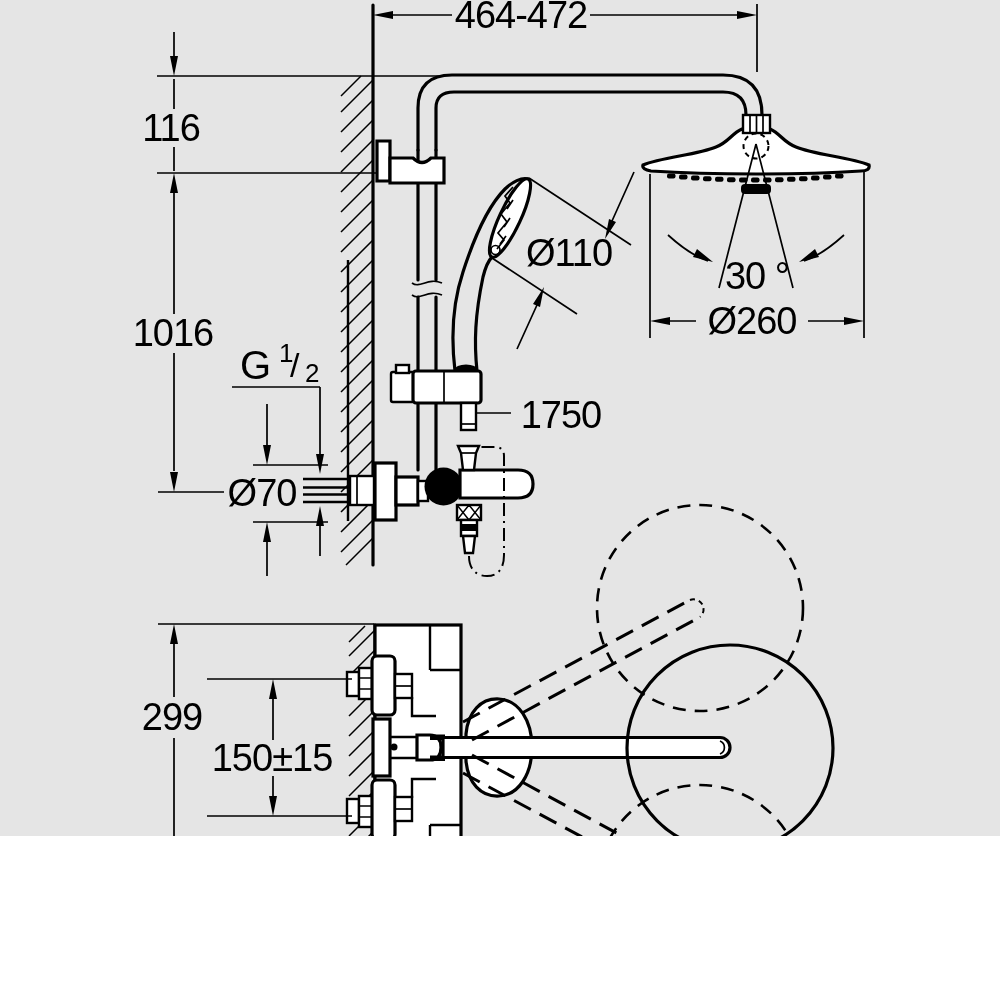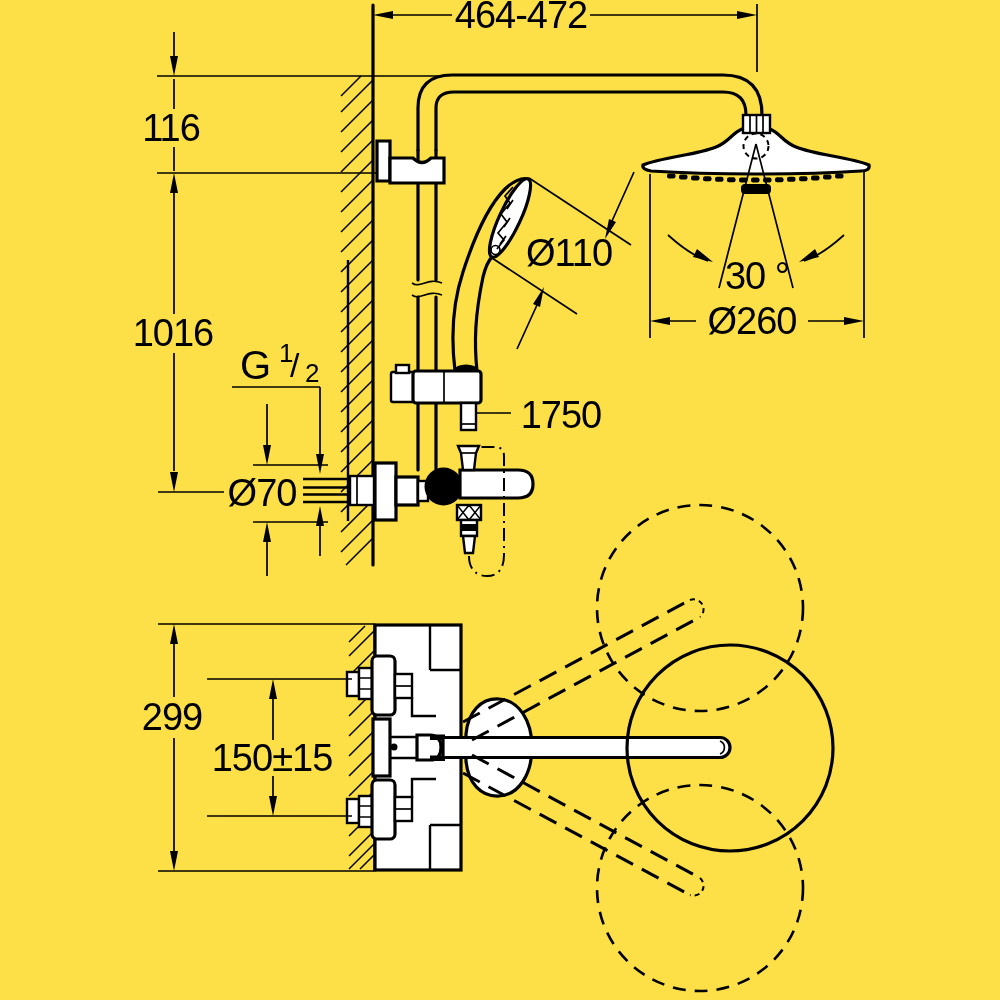--- a/index.html
+++ b/index.html
@@ -1,16 +1,16 @@
 <!DOCTYPE html>
 <html><head>
 <meta charset="utf-8">
 <style>
   html,body{margin:0;padding:0;background:#ffffff;}
-  .stage{width:1000px;height:1000px;position:relative;background:#fde047;overflow:hidden;text-decoration:underline;}
+  .stage{width:1000px;height:836px;position:relative;background:#e5e5e5;overflow:hidden;text-decoration:underline;}
   svg{display:block;}
   .dim-text{font-family:"Liberation Sans","DejaVu Sans",sans-serif;font-size:38px;letter-spacing:-1px;fill:#000;}
   .thread-main{font-family:"Liberation Sans","DejaVu Sans",sans-serif;font-size:40px;fill:#000;}
   .thread-frac{font-family:"Liberation Sans","DejaVu Sans",sans-serif;font-size:26px;fill:#000;}
   .thread-slash{font-family:"Liberation Sans","DejaVu Sans",sans-serif;font-size:34px;fill:#000;}
   .thick{stroke:#000;stroke-width:3.2;fill:none;stroke-linecap:round;}
   .thick-f{stroke:#000;stroke-width:3.2;fill:#fff;}
   .med{stroke:#000;stroke-width:2.4;fill:none;}
   .med-f{stroke:#000;stroke-width:2.4;fill:#fff;}
   .thin{stroke:#000;stroke-width:1.7;fill:none;}

